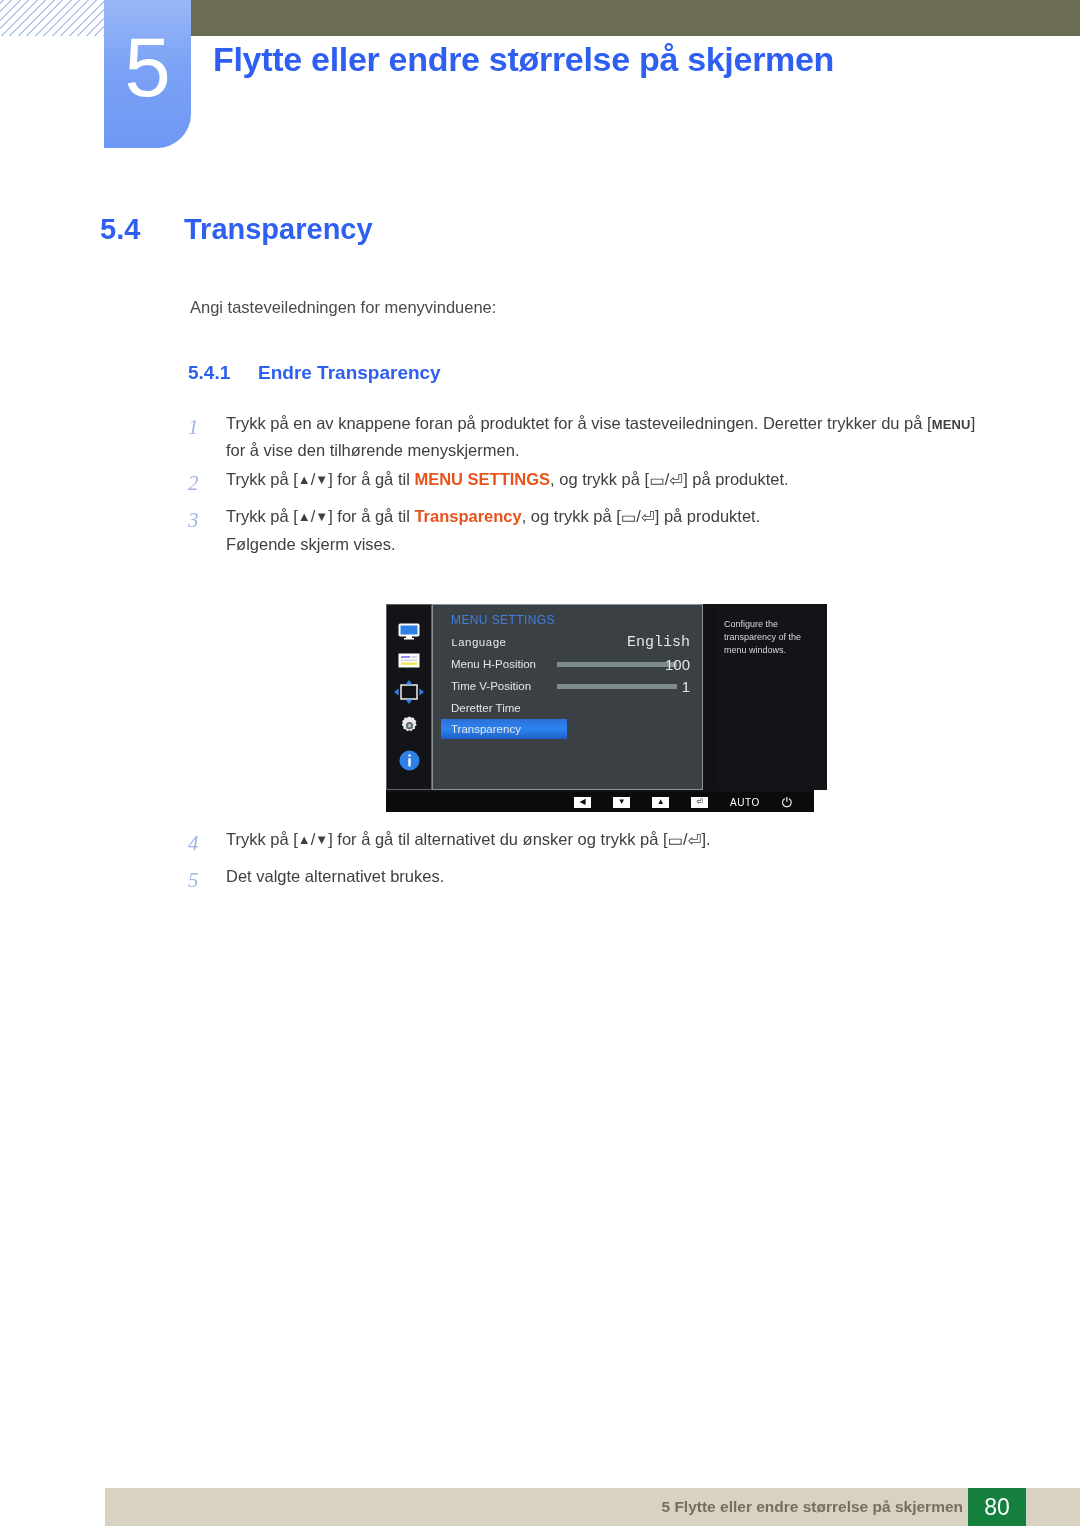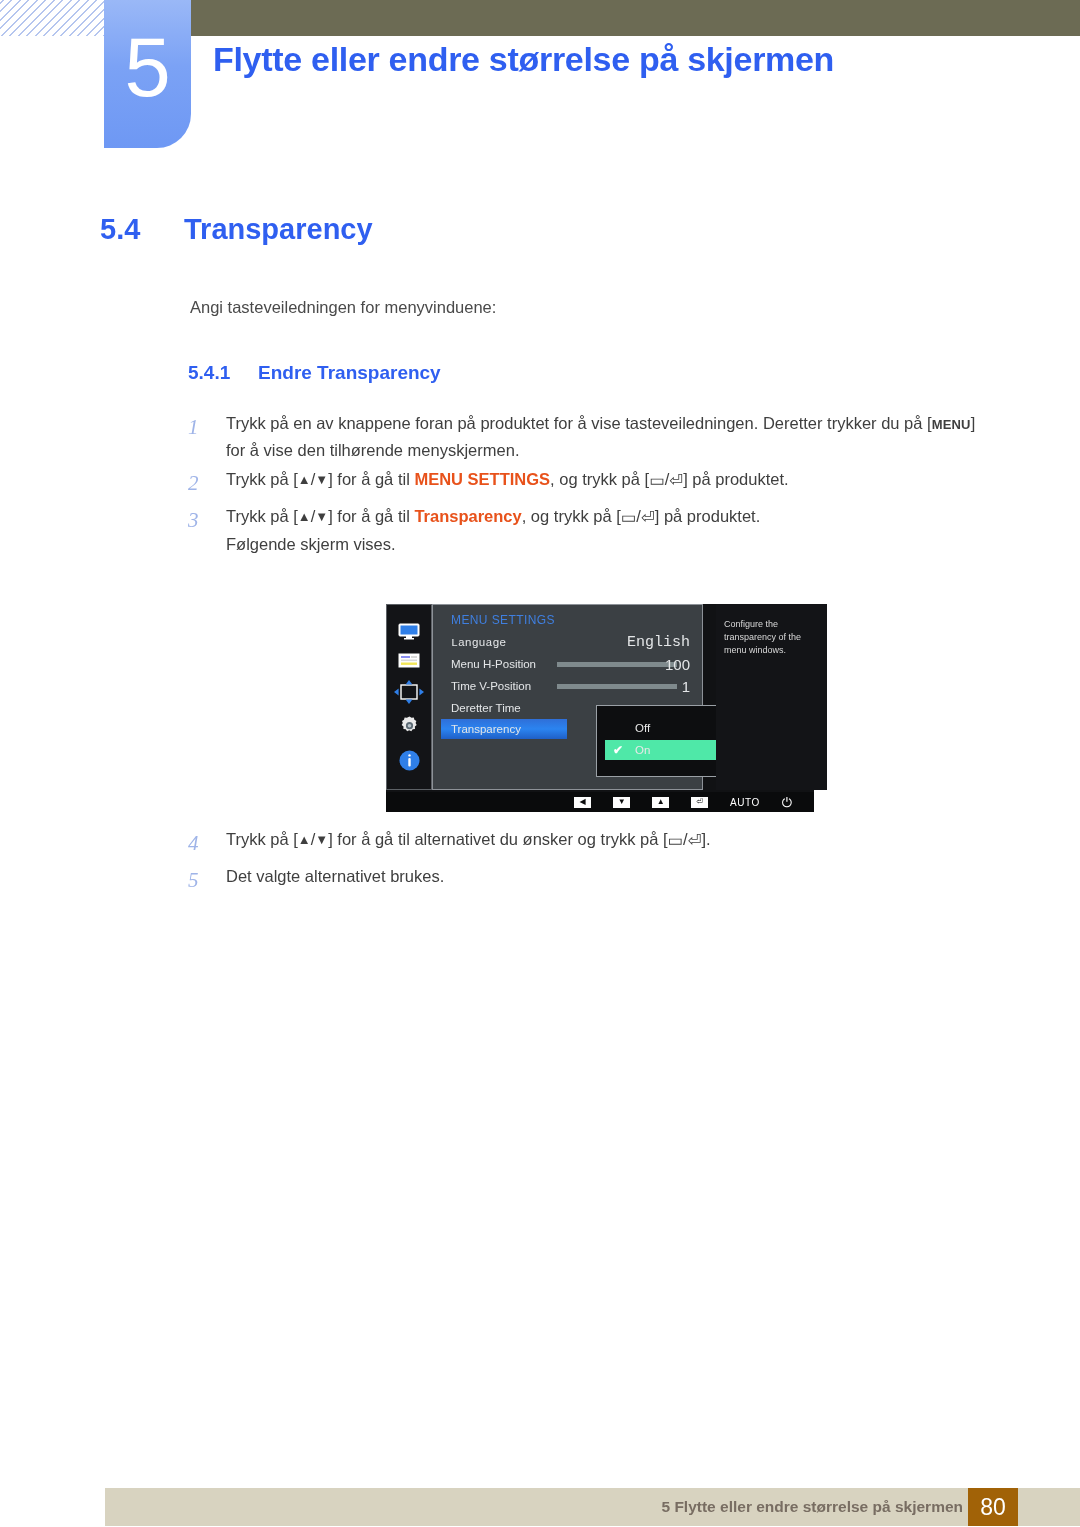--- a/index.html
+++ b/index.html
@@ -149,21 +149,21 @@
 
   
   .footbar{
     position:absolute;left:105px;top:1488px;right:0;height:38px;background:#d8d3c0;
   }
   .foottxt{
     position:absolute;right:117px;top:1498px;
     color:#786d62;font-size:15.5px;font-weight:bold;white-space:nowrap;
   }
   .pagebox{
-    position:absolute;left:968px;top:1488px;width:50px;height:38px;background:#a16207;
+    position:absolute;left:968px;top:1488px;width:58px;height:38px;background:#15803d;
     display:flex;align-items:center;justify-content:center;
   }
   .pagenum{color:#ffffff;font-size:23px;}
 </style>
 </head>
 <body>
 
 <div class="page">
 
   <div class="hatch"></div>
@@ -273,30 +273,20 @@
         <div class="osd-row" style="top:92px;">
           <span class="lbl">Deretter Time</span>
         </div>
 
         <div class="osd-row" style="top:114px;">
           <span class="rowsel">
             <span class="lbl" style="top:4px;">Transparency</span>
           </span>
         </div>
 
-        <div class="popup">
-          <div class="popup-item" style="top:12px;">
-            <span class="chk"></span>
-            <span class="ptxt">Off</span>
-          </div>
-          <div class="popup-item sel" style="top:34px;">
-            <span class="chk">✔</span>
-            <span class="ptxt">On</span>
-          </div>
-        </div>
       </div>
 
       <div class="osd-help">
         <div class="osd-help-txt">Configure the transparency of the menu windows.</div>
       </div>
     </div>
 
     <div class="osd-bottom">
       <span class="btn-glyph">◀</span>
       <span class="btn-glyph">▼</span>

